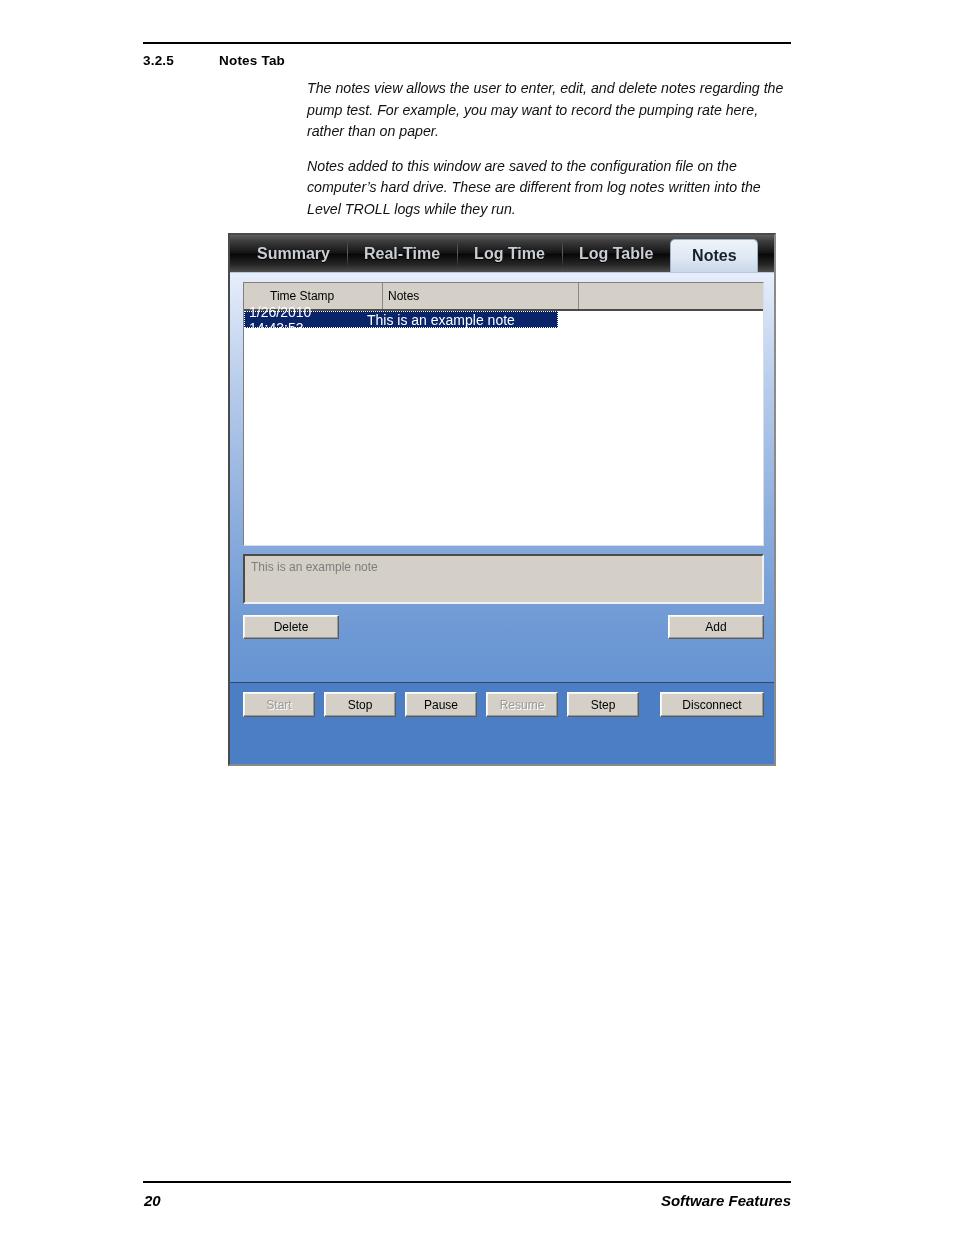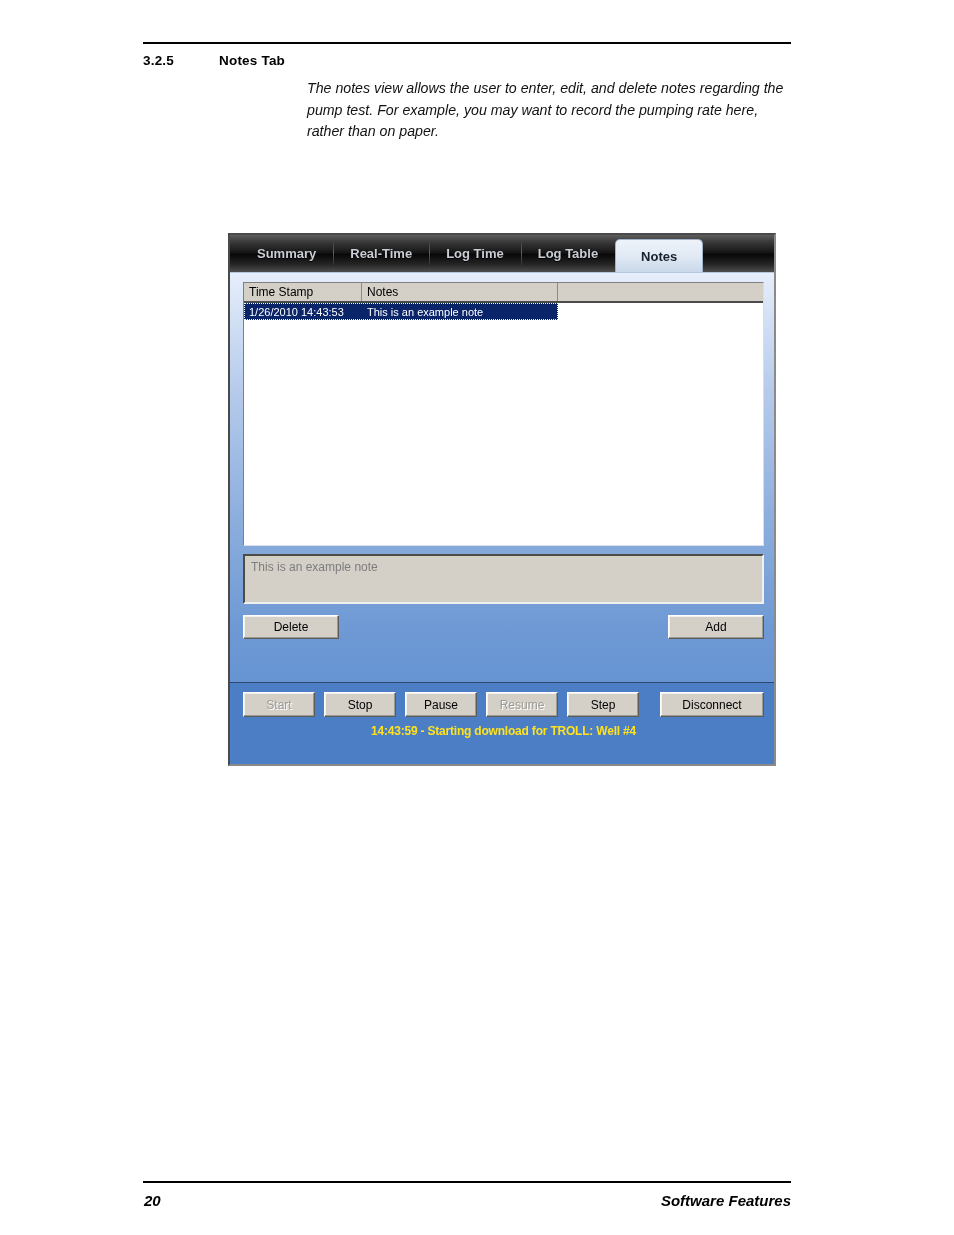--- a/index.html
+++ b/index.html
@@ -103,21 +103,21 @@
     box-sizing: border-box;
   }
   .tab {
     position: relative;
     height: 37px;
     min-width: 88px;
     padding: 0 17px;
     display: flex;
     align-items: center;
     justify-content: center;
-    font-size: 13px;
+    font-size: 16px;
     font-weight: bold;
     color: #c9cdd4;
     text-shadow: 0 1px 0 #000;
     box-sizing: border-box;
     background: transparent;
   }
   .tab + .tab::before {
     content: "";
     position: absolute;
     left: 0; top: 6px;
@@ -159,24 +159,25 @@
     position: relative;
     height: 264px;
     background: #ffffff;
     border: 1px solid #7f7f7f;
     border-right-color: #d8dde6;
     border-bottom-color: #d8dde6;
     box-sizing: border-box;
   }
   .grid-head {
     display: flex;
-    height: 20px;
+    height: 28px;
     background: #d4d0c8;
     border-bottom: 2px solid #4a4a4a;
     box-sizing: border-box;
+    padding-left: 21px;
   }
   .gh {
     display: flex;
     align-items: center;
     padding-left: 5px;
     font-size: 12px;
     color: #000;
     box-sizing: border-box;
     border-right: 1px solid #8d8a84;
     background: #d4d0c8;
@@ -191,21 +192,21 @@
     align-items: center;
     box-sizing: border-box;
   }
   .grid-row.selected {
     background: #0a246a;
     color: #ffffff;
     width: 314px;
     outline: 1px dotted #ffffff;
     outline-offset: -1px;
   }
-  .gc { font-size: 11px; padding-left: 5px; box-sizing: border-box; }
+  .gc { font-size: 14px; padding-left: 5px; box-sizing: border-box; }
   .gc.c1 { width: 118px; }
   .gc.c2 { width: 196px; }
 
   
   .note-edit {
     margin-top: 8px;
     height: 50px;
     background: #d4d0c8;
     border: 2px solid #4e4a44;
     border-right-color: #f2f0ec;
@@ -282,20 +283,21 @@
 <body>
 
 <div class="page-rule-top"></div>
 
 <div class="section-heading">
   <span class="num">3.2.5</span><span>Notes Tab</span>
 </div>
 
 <div class="body-col">
   <p>The notes view allows the user to enter, edit, and delete notes regarding the pump test. For example, you may want to record the pumping rate here, rather than on paper.</p>
+  <p>Notes added to this window are saved to the configuration file on the computer’s hard drive. These are different from log notes written into the Level TROLL logs while they run.</p>
 </div>
 
 <div class="shot">
 
   <div class="tabstrip">
     <div class="tab">
         <span>Summary</span>
       </div>
     <div class="tab">
         <span>Real-Time</span>
@@ -339,21 +341,20 @@
     <div class="ctrl-bar">
       <div class="ctrl-row">
         <div class="btn disabled">Start</div>
         <div class="btn">Stop</div>
         <div class="btn">Pause</div>
         <div class="btn disabled">Resume</div>
         <div class="btn">Step</div>
         <div class="spacer"></div>
         <div class="btn wide">Disconnect</div>
       </div>
-      <div class="status-line">14:43:59 - Starting download for TROLL: Well #4</div>
 
     </div>
 
   </div>
 </div>
 
 <div class="page-rule-bottom"></div>
 <div class="footer-page">20</div>
 <div class="footer-title">Software Features</div>
 

